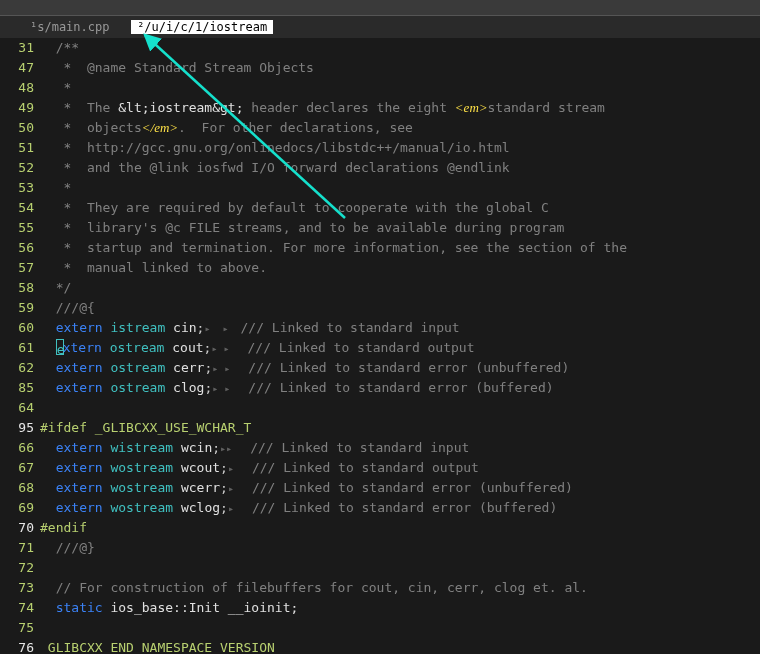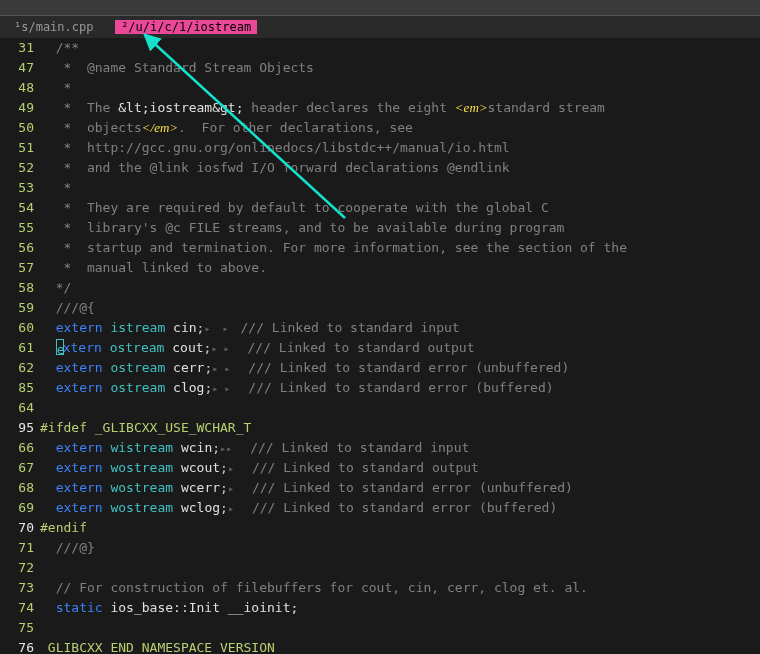--- a/index.html
+++ b/index.html
@@ -15,29 +15,29 @@
   .topbar {
     height: 16px;
     background: #3a3a3a;
     border-bottom: 1px solid #555;
   }
   .tabbar {
     height: 22px;
     background: #2a2a2a;
     display: flex;
     align-items: center;
-    padding-left: 8px;
+    padding-left: 24px;
   }
   .tab {
     color: #999;
     font-size: 12px;
     padding: 0 6px;
   }
   .tab.active {
-    background: #ec4899;
+    background: #ffffff;
     color: #000;
   }
   .editor {
     display: flex;
     background: #1a1a1a;
     height: calc(100% - 38px);
     line-height: 20px;
   }
   .gutter {
     width: 40px;

